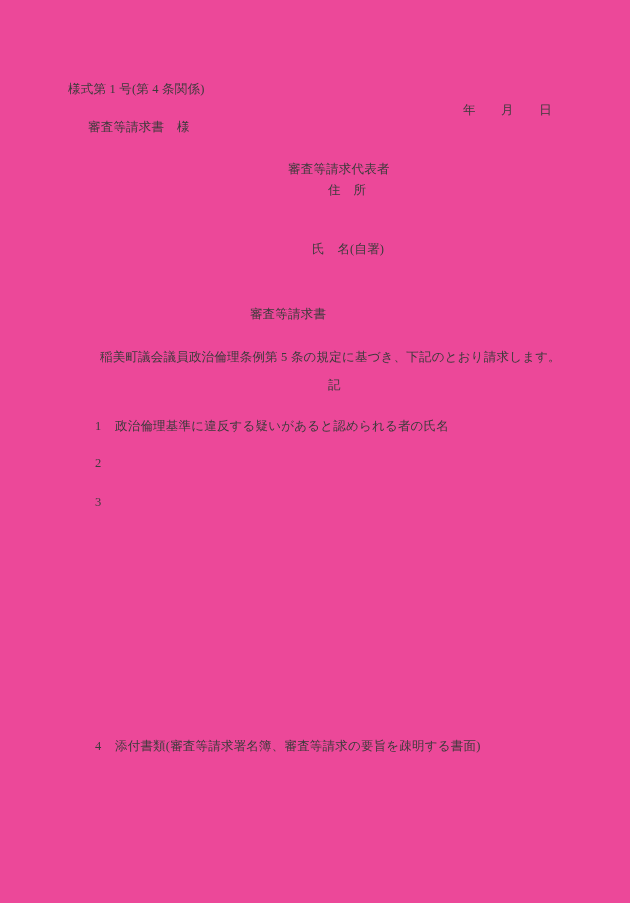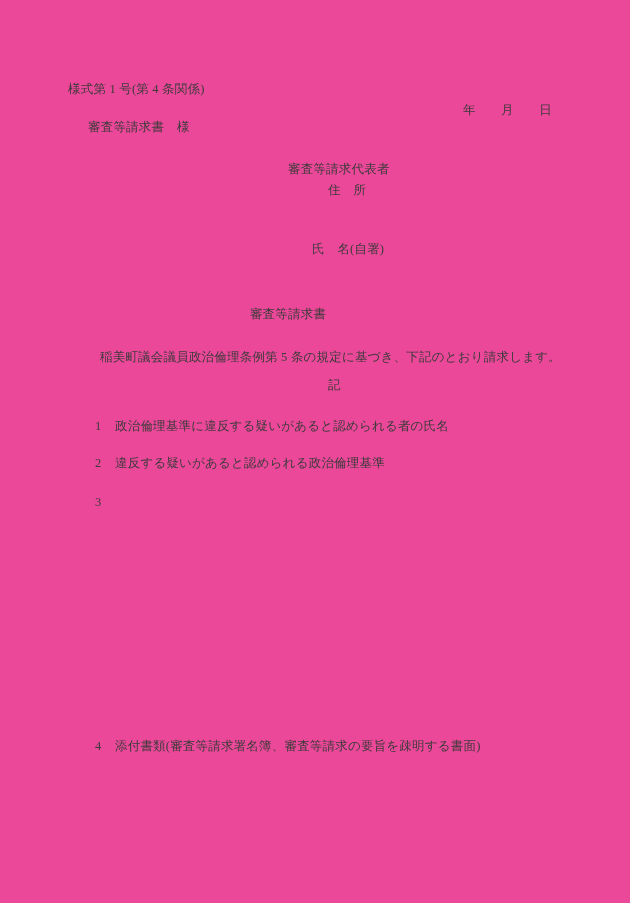--- a/index.html
+++ b/index.html
@@ -70,21 +70,20 @@
 
   <div class="line" style="top:379px; left:328px;">記</div>
 
   <div class="line item-row" style="top:420px;">
     <span class="num">1</span>
     <span class="txt">政治倫理基準に違反する疑いがあると認められる者の氏名</span>
   </div>
 
   <div class="line item-row" style="top:457px;">
     <span class="num">2</span>
-    <span class="txt">違反する疑いがあると認められる政治倫理基準</span>
   </div>
 
   <div class="line item-row" style="top:496px;">
     <span class="num">3</span>
   </div>
 
   <div class="line item-row" style="top:740px;">
     <span class="num">4</span>
     <span class="txt">添付書類(審査等請求署名簿、審査等請求の要旨を疎明する書面)</span>
   </div>

